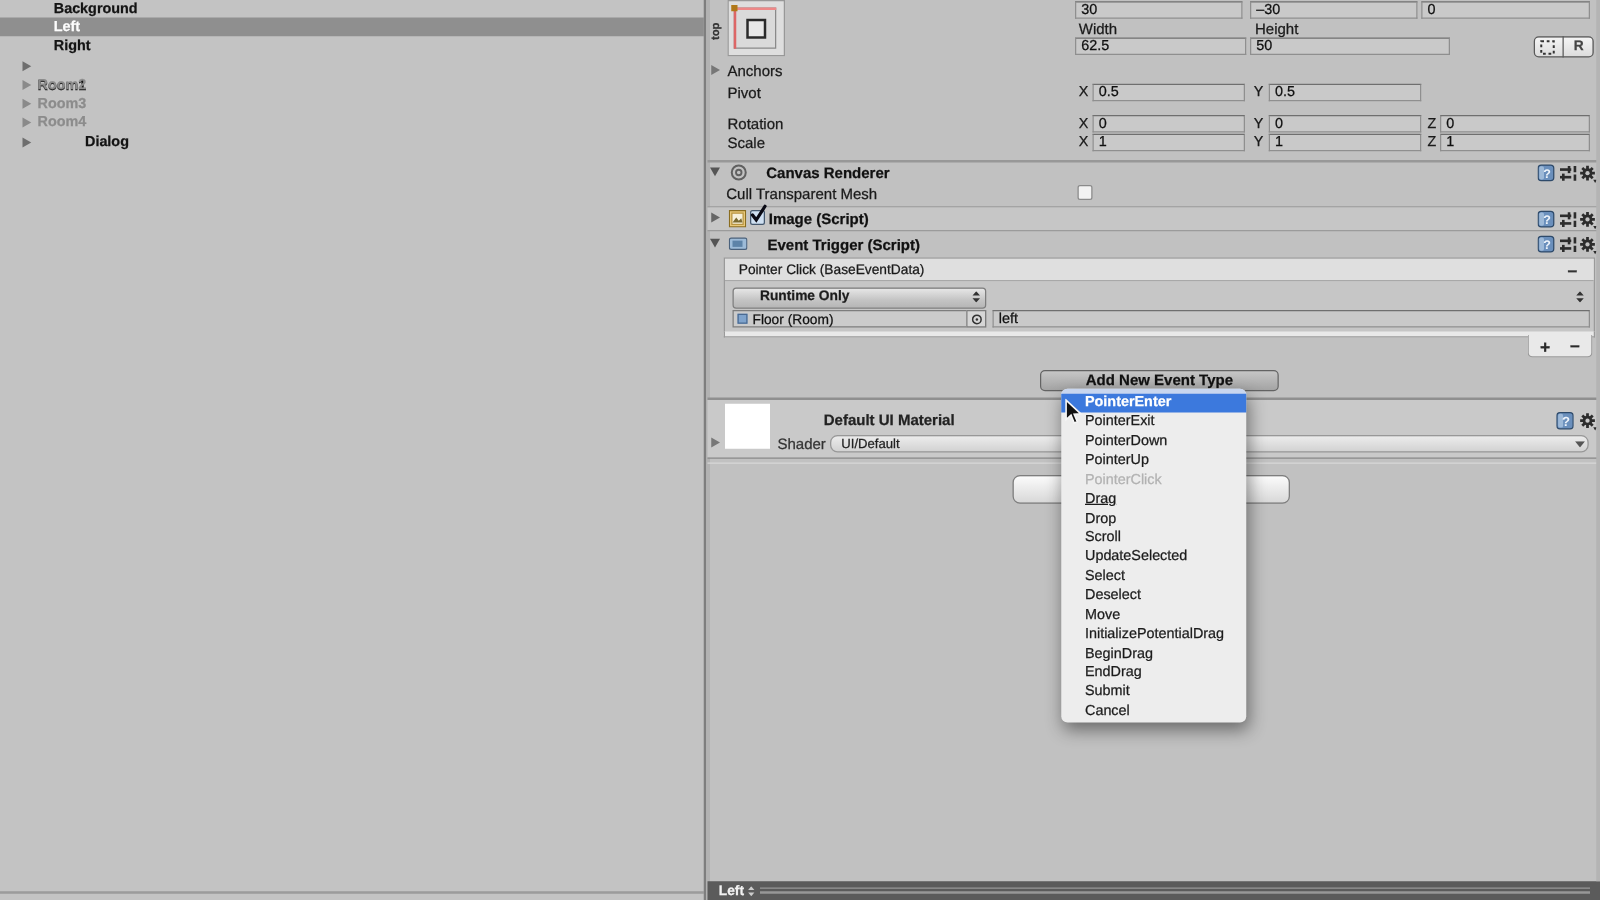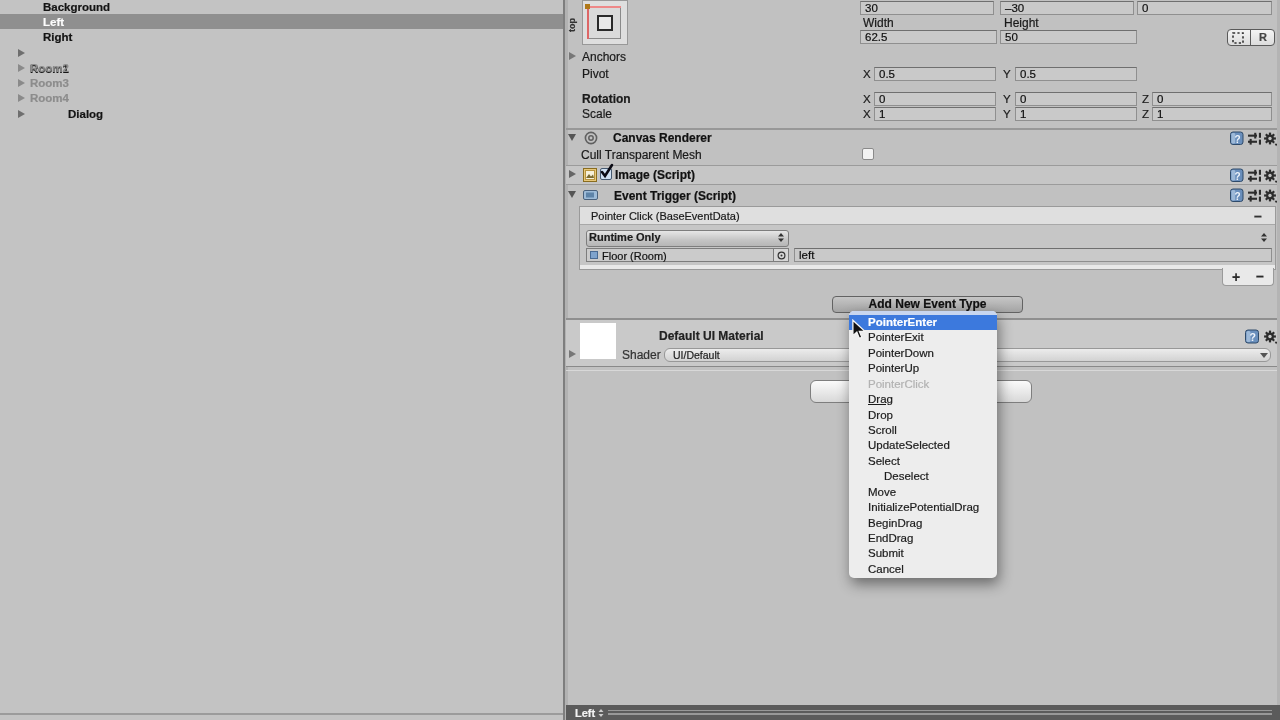--- a/index.html
+++ b/index.html
@@ -10,21 +10,21 @@
   .hrow{position:absolute;font-size:11.5px;font-weight:bold;color:#141414;white-space:nowrap;height:15px;line-height:15px;}
   .gray{color:#8c8c8c;}
   .tri-r{width:0;height:0;border-top:4.5px solid transparent;border-bottom:4.5px solid transparent;border-left:7px solid #6e6e6e;}
   .tri-d{width:0;height:0;border-left:4.5px solid transparent;border-right:4.5px solid transparent;border-top:7px solid #555;}
   .fld{position:absolute;background:#c9c9c9;border:1px solid #8f8f8f;border-top-color:#6f6f6f;
        font-size:11.5px;color:#101010;line-height:12.5px;padding:0 0 0 4px;box-sizing:border-box;height:14px;}
   .lbl{position:absolute;font-size:12px;color:#1a1a1a;white-space:nowrap;}
   .axis{position:absolute;font-size:11.5px;color:#1a1a1a;}
   .popup{position:absolute;box-sizing:border-box;height:17px;border:1px solid #7d7d7d;border-radius:3px;
          background:linear-gradient(#e6e6e6,#c4c4c4 60%,#b6b6b6);font-size:11px;font-weight:bold;color:#1c1c1c;
-         line-height:13px;padding-left:2px;}
+         line-height:13px;padding-left:21px;}
   .hdrtitle{position:absolute;font-size:12px;font-weight:bold;color:#111;}
   .sep{position:absolute;left:566px;right:0;height:1px;background:#9b9b9b;}
   .menu-item{position:absolute;left:19px;font-size:11.5px;color:#1c1c1c;white-space:nowrap;}
 </style>
 </head>
 <body>
 <div id="stage">
 
   <div class="abs" style="left:0;top:0;width:563px;height:720px;background:#c3c3c3;"></div>
 
@@ -59,40 +59,40 @@
   <div class="abs" style="left:585px;top:4px;width:5px;height:5px;background:#b07818;"></div>
   <div class="abs" style="left:597px;top:15px;width:16px;height:16px;border:2px solid #2a2a2a;box-sizing:border-box;background:#e8e8e8;"></div>
   <div class="abs" style="left:565px;top:17px;width:20px;height:16px;font-size:9px;font-weight:bold;color:#333;transform:rotate(-90deg);transform-origin:center;text-align:center;">top</div>
 
   <div class="fld" style="left:860px;top:1px;width:134px;">30</div>
   <div class="fld" style="left:1000px;top:1px;width:134px;">–30</div>
   <div class="fld" style="left:1137px;top:1px;width:135px;">0</div>
   <div class="lbl" style="left:863px;top:16px;">Width</div>
   <div class="lbl" style="left:1004px;top:16px;">Height</div>
   <div class="fld" style="left:860px;top:30px;width:137px;">62.5</div>
-  <div class="fld" style="left:1000px;top:30px;width:137px;">50</div>
+  <div class="fld" style="left:1000px;top:30px;width:160px;">50</div>
 
   <div class="abs" style="left:1227px;top:29px;width:48px;height:17px;background:linear-gradient(#f4f4f4,#dcdcdc);border:1px solid #5a5a5a;border-radius:4px;box-sizing:border-box;"></div>
   <div class="abs" style="left:1250px;top:29px;width:1px;height:17px;background:#5a5a5a;"></div>
   <svg class="abs" style="left:1232px;top:32px;" width="12" height="12" viewBox="0 0 12 12">
     <g fill="none" stroke="#333" stroke-width="1.6" stroke-dasharray="2.2 2.2">
       <rect x="1" y="1" width="10" height="10"></rect>
     </g>
   </svg>
   <div class="abs" style="left:1255px;top:31px;width:16px;text-align:center;font-size:11px;font-weight:bold;color:#444;">R</div>
 
   <div class="abs tri-r" style="left:569px;top:52px;border-left-color:#777;"></div>
   <div class="lbl" style="left:582px;top:50px;">Anchors</div>
   <div class="lbl" style="left:582px;top:67px;">Pivot</div>
   <div class="axis" style="left:863px;top:68px;">X</div>
   <div class="fld" style="left:874px;top:67px;width:122px;">0.5</div>
   <div class="axis" style="left:1003px;top:68px;">Y</div>
   <div class="fld" style="left:1015px;top:67px;width:122px;">0.5</div>
 
-  <div class="lbl" style="left:582px;top:92px;font-weight:bold;">Rotation</div>
+  <div class="lbl" style="left:582px;top:92px;">Rotation</div>
   <div class="axis" style="left:863px;top:93px;">X</div>
   <div class="fld" style="left:874px;top:92px;width:122px;">0</div>
   <div class="axis" style="left:1003px;top:93px;">Y</div>
   <div class="fld" style="left:1015px;top:92px;width:122px;">0</div>
   <div class="axis" style="left:1142px;top:93px;">Z</div>
   <div class="fld" style="left:1152px;top:92px;width:120px;">0</div>
   <div class="lbl" style="left:582px;top:107px;">Scale</div>
   <div class="axis" style="left:863px;top:108px;">X</div>
   <div class="fld" style="left:874px;top:107px;width:122px;">1</div>
   <div class="axis" style="left:1003px;top:108px;">Y</div>
@@ -292,21 +292,21 @@
     <div class="menu-item" style="top:315px;color:#fff;font-weight:bold;top:4.5px;">PointerEnter</div>
     <div class="menu-item" style="top:20px;">PointerExit</div>
     <div class="menu-item" style="top:35.5px;">PointerDown</div>
     <div class="menu-item" style="top:51px;">PointerUp</div>
     <div class="menu-item" style="top:66.5px;color:#b2b2b2;">PointerClick</div>
     <div class="menu-item" style="top:82px;text-decoration:underline;">Drag</div>
     <div class="menu-item" style="top:97.5px;">Drop</div>
     <div class="menu-item" style="top:112.5px;">Scroll</div>
     <div class="menu-item" style="top:128px;">UpdateSelected</div>
     <div class="menu-item" style="top:143.5px;">Select</div>
-    <div class="menu-item" style="top:159px;margin-left:16px;">Deselect</div>
+    <div class="menu-item" style="top:159px;">Deselect</div>
     <div class="menu-item" style="top:174.5px;">Move</div>
     <div class="menu-item" style="top:190px;">InitializePotentialDrag</div>
     <div class="menu-item" style="top:205.5px;">BeginDrag</div>
     <div class="menu-item" style="top:221px;">EndDrag</div>
     <div class="menu-item" style="top:236px;">Submit</div>
     <div class="menu-item" style="top:251.5px;">Cancel</div>
   </div>
 
   <svg class="abs" style="left:851px;top:319px;" width="15" height="23" viewBox="0 0 16 24">
     <path d="M2 1 L2 17.5 L6.2 13.8 L8.9 20.5 L11.6 19.3 L8.9 12.9 L14.5 12.6 Z" fill="#111" stroke="#f5f5f5" stroke-width="1.4"></path>

